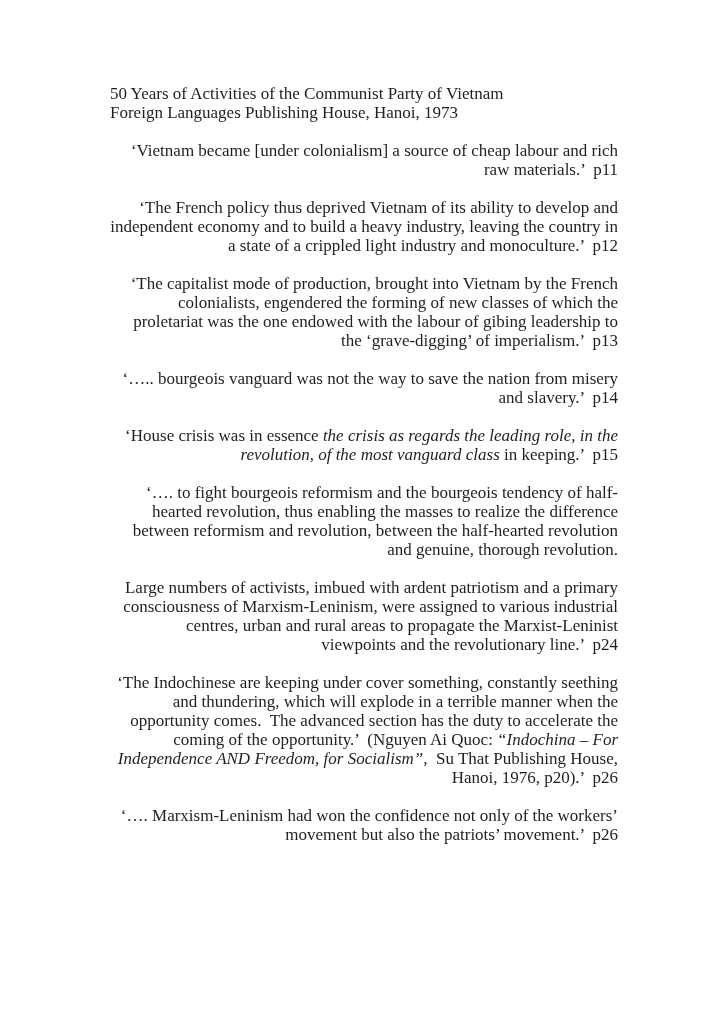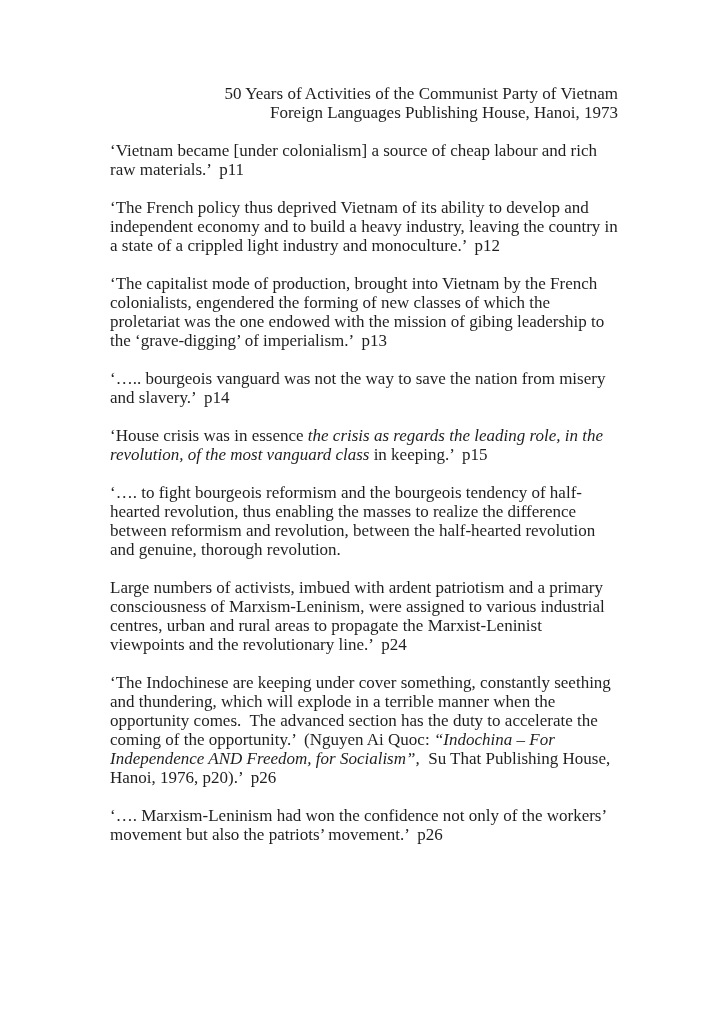--- a/index.html
+++ b/index.html
@@ -17,43 +17,44 @@
     width: 724px;
     height: 1024px;
     padding: 84px 106px 0 110px;
     font-family: "Liberation Serif", "DejaVu Serif", serif;
     font-size: 17px;
     line-height: 19px;
     color: #1f1f1f;
     background: #ffffff;
   }
   .title {
-    text-align: right;
+    text-align: left;
     margin: 0 0 19px 0;
   }
   .para {
     margin: 0 0 19px 0;
     white-space: pre-wrap;
+    text-align: right;
   }
   .para em {
     font-style: italic;
   }
 </style>
 </head>
 <body>
 
 <div class="page" style="background: rgb(255, 255, 255); color: rgb(31, 31, 31);">
   <div class="title">
     <div>50 Years of Activities of the Communist Party of Vietnam</div>
     <div>Foreign Languages Publishing House, Hanoi, 1973</div>
   </div>
   <div>
       <p class="para"><span>‘Vietnam became [under colonialism] a source of cheap labour and rich raw materials.’  p11</span></p>
       <p class="para"><span>‘The French policy thus deprived Vietnam of its ability to develop and independent economy and to build a heavy industry, leaving the country in a state of a crippled light industry and monoculture.’  p12</span></p>
-      <p class="para"><span>‘The capitalist mode of production, brought into Vietnam by the French colonialists, engendered the forming of new classes of which the proletariat was the one endowed with the mission of gibing leadership to the ‘grave-digging’ of imperialism.’  p13</span></p>
+      <p class="para"><span>‘The capitalist mode of production, brought into Vietnam by the French colonialists, engendered the forming of new classes of which the proletariat was the one endowed with the labour of gibing leadership to the ‘grave-digging’ of imperialism.’  p13</span></p>
       <p class="para"><span>‘….. bourgeois vanguard was not the way to save the nation from misery and slavery.’  p14</span></p>
       <p class="para"><span>‘House crisis was in essence </span><em>the crisis as regards the leading role, in the revolution, of the most vanguard class</em><span> in keeping.’  p15</span></p>
       <p class="para"><span>‘…. to fight bourgeois reformism and the bourgeois tendency of half-hearted revolution, thus enabling the masses to realize the difference between reformism and revolution, between the half-hearted revolution and genuine, thorough revolution.</span></p>
       <p class="para"><span>Large numbers of activists, imbued with ardent patriotism and a primary consciousness of Marxism-Leninism, were assigned to various industrial centres, urban and rural areas to propagate the Marxist-Leninist viewpoints and the revolutionary line.’  p24</span></p>
       <p class="para"><span>‘The Indochinese are keeping under cover something, constantly seething and thundering, which will explode in a terrible manner when the opportunity comes.  The advanced section has the duty to accelerate the coming of the opportunity.’  (Nguyen Ai Quoc: </span><em>“Indochina – For Independence AND Freedom, for Socialism”,</em><span>  Su That Publishing House, Hanoi, 1976, p20).’  p26</span></p>
       <p class="para"><span>‘…. Marxism-Leninism had won the confidence not only of the workers’ movement but also the patriots’ movement.’  p26</span></p>
     </div>
 </div>
 
 </body></html>

